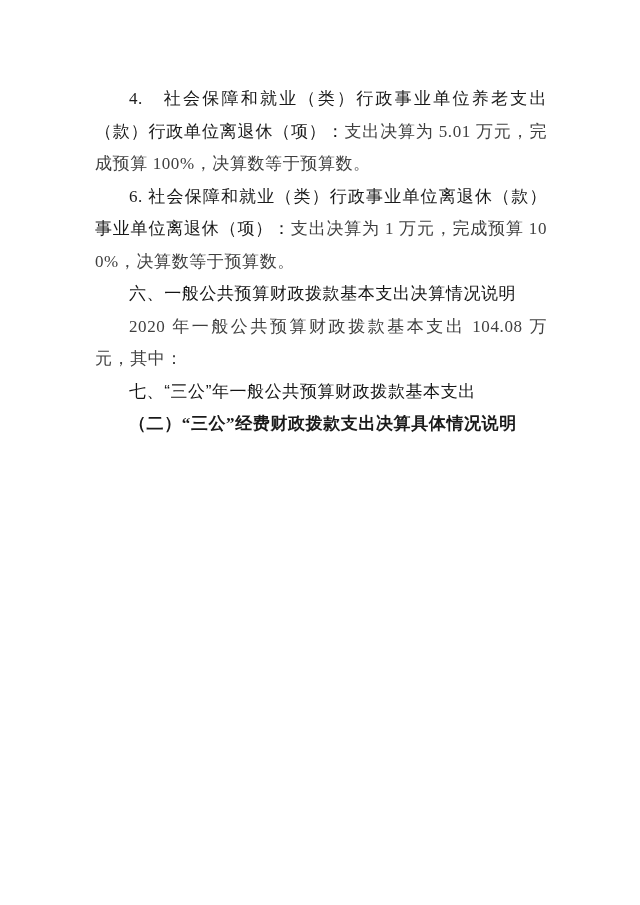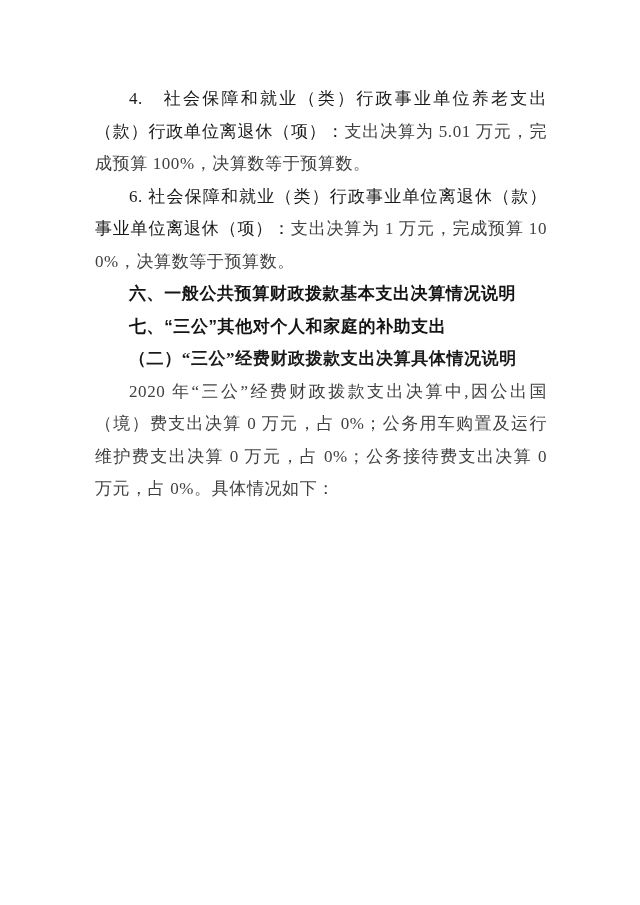--- a/index.html
+++ b/index.html
@@ -27,21 +27,21 @@
     text-justify: inter-character;
     text-indent: 2em;
     word-break: break-all;
   }
   .para-label {
     font-weight: normal;
     color: #1a1a1a;
   }
   .h-main {
     font-family: "Liberation Sans", "DejaVu Sans", sans-serif;
-    font-weight: bold;
+    font-weight: normal;
     color: #141414;
     letter-spacing: 0.4px;
   }
   .h-sub {
     font-weight: bold;
     color: #1a1a1a;
   }
   .indent-deep { text-indent: 3.5em; }
   .pageno {
     position: absolute;
@@ -59,26 +59,26 @@
 
 <div class="page">
   <div class="content">
 
     <p><span class="para-label">4.　社会保障和就业（类）行政事业单位养老支出（款）行政单位离退休（项）：</span><span>支出决算为 5.01 万元，完成预算 100%，决算数等于预算数。</span></p>
 
     <p><span class="para-label">6. 社会保障和就业（类）行政事业单位离退休（款）事业单位离退休（项）：</span><span>支出决算为 1 万元，完成预算 100%，决算数等于预算数。</span></p>
 
     <p class="h-main">六、一般公共预算财政拨款基本支出决算情况说明</p>
 
+    <p>2020 年一般公共预算财政拨款基本支出 104.08 万元，其中：</p>
 
 
 
-    <p class="h-main">七、“三公”其他对个人和家庭的补助支出</p>
+    <p class="h-main">七、“三公”年一般公共预算财政拨款基本支出</p>
 
 
 
     <p class="h-sub">（二）“三公”经费财政拨款支出决算具体情况说明</p>
 
-    <p>2020 年“三公”经费财政拨款支出决算中,因公出国（境）费支出决算 0 万元，占 0%；公务用车购置及运行维护费支出决算 0 万元，占 0%；公务接待费支出决算 0 万元，占 0%。具体情况如下：</p>
 
   </div>
 
 </div>
 
 </body></html>

